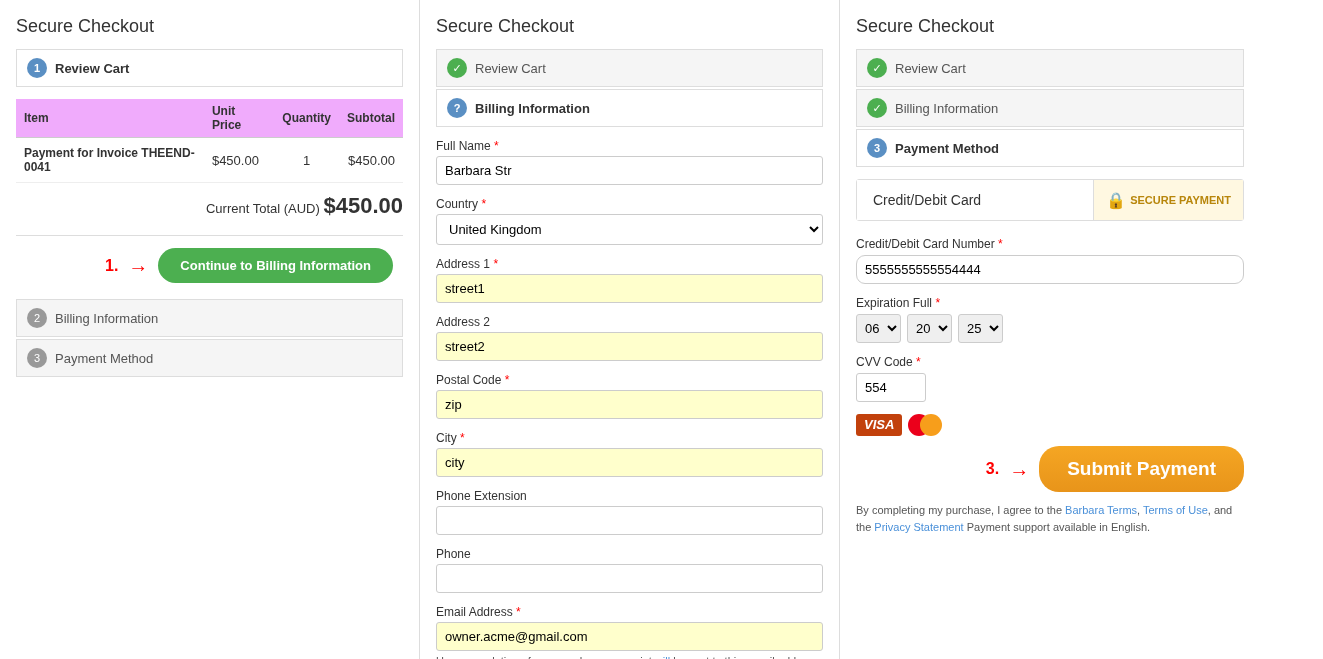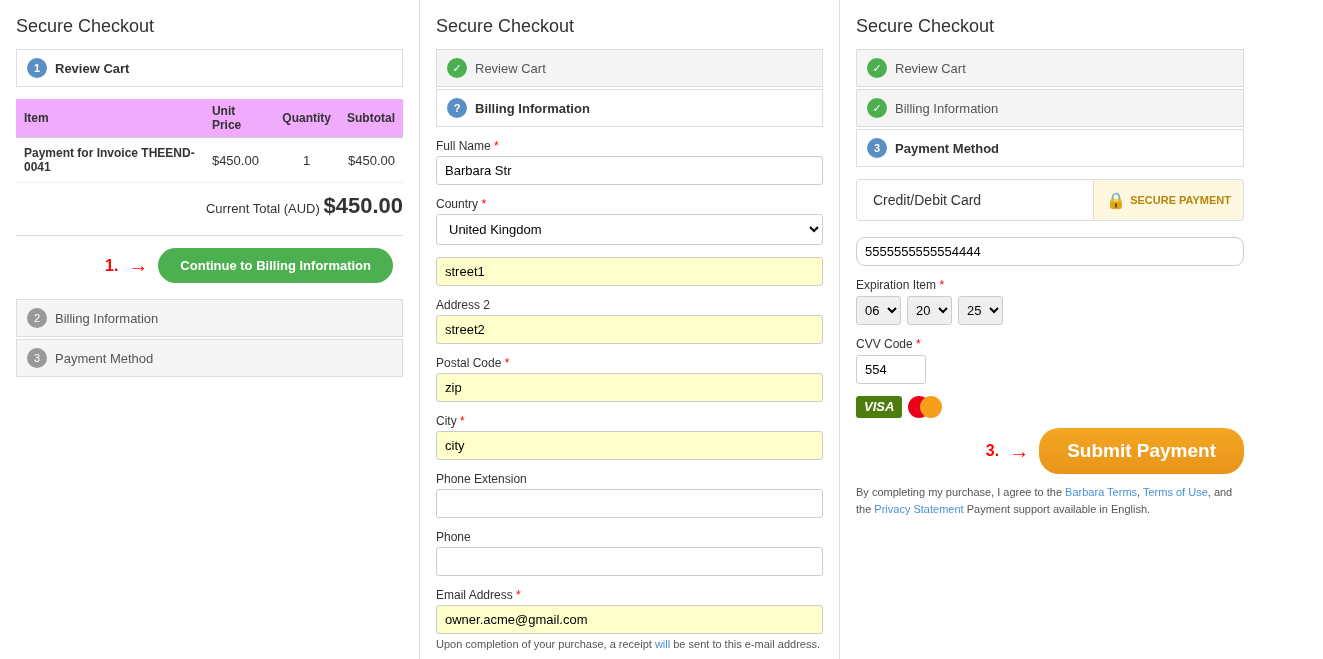--- a/index.html
+++ b/index.html
@@ -48,21 +48,21 @@
     .payment-tab-right { padding: 8px 12px; display: flex; align-items: center; gap: 4px; background: #fff8e1; }
 
     .field-group { margin-bottom: 12px; }
     .field-group label { display: block; font-size: 12px; margin-bottom: 4px; color: #333; }
     .field-group input { width: 100%; padding: 6px 8px; border: 1px solid #ccc; border-radius: 3px; font-size: 13px; }
     .expiry-row { display: flex; gap: 6px; align-items: center; }
     .expiry-row select { padding: 5px 4px; border: 1px solid #ccc; border-radius: 3px; font-size: 13px; }
     .cvv-input { width: 70px !important; }
 
     .card-icons { display: flex; gap: 6px; margin: 10px 0; }
-    .visa-icon { background: #4d7c0f; color: #fff; padding: 3px 8px; font-size: 13px; font-weight: bold; font-style: italic; border-radius: 3px; }
+    .visa-icon { background: #c2410c; color: #fff; padding: 3px 8px; font-size: 13px; font-weight: bold; font-style: italic; border-radius: 3px; }
     .mc-icon { display: flex; }
     .mc-red { width: 22px; height: 22px; border-radius: 50%; background: #eb001b; }
     .mc-orange { width: 22px; height: 22px; border-radius: 50%; background: #f79e1b; margin-left: -10px; }
 
     .submit-btn { background: linear-gradient(to bottom, #f5a623, #e8941a); color: #fff; border: none; border-radius: 20px; padding: 12px 28px; font-size: 19px; font-weight: bold; cursor: pointer; }
 
     .agree-text { font-size: 11px; color: #555; margin-top: 10px; line-height: 1.5; }
     .agree-text a { color: #4a90d9; text-decoration: none; }
     .num-label { color: red; font-size: 16px; font-weight: bold; }
     .arrow-right { color: red; font-size: 20px; }
@@ -151,20 +151,21 @@
     <label><span>Country</span> <span class="req">*</span></label>
     <select>
       <option>United Kingdom</option>
       <option>Australia</option>
       <option>United States</option>
       <option>Canada</option>
     </select>
   </div>
 
   <div class="form-group">
+    <label><span>Address 1</span> <span class="req">*</span></label>
     <input type="text" class="highlight" value="street1" style="">
   </div>
 
   <div class="form-group">
     <label>Address 2</label>
     <input type="text" class="highlight" value="street2" style="">
   </div>
 
   <div class="form-group">
     <label><span>Postal Code</span> <span class="req">*</span></label>
@@ -216,25 +217,26 @@
 
   <div class="payment-tabs-container">
     <div class="payment-tab-left">Credit/Debit Card</div>
     <div class="payment-tab-right">
       <span class="lock-icon">🔒</span>
       <span style="font-size:11px; font-weight:bold; color:#b8860b;">SECURE PAYMENT</span>
     </div>
   </div>
 
   <div class="field-group">
+    <label><span>Credit/Debit Card Number</span> <span style="color:red;">*</span></label>
     <input type="text" value="5555555555554444" style="width: 100%; padding: 6px 8px; border: 1px solid rgb(204, 204, 204); border-radius: 9px; font-size: 13px;">
   </div>
 
   <div class="field-group">
-    <label><span>Expiration Item</span> <span style="color:red;">*</span></label>
+    <label><span>Expiration Full</span> <span style="color:red;">*</span></label>
     <div class="expiry-row">
       <select>
         <option>06</option><option>01</option><option>02</option><option>03</option><option>04</option><option>05</option><option>07</option><option>08</option><option>09</option><option>10</option><option>11</option><option>12</option>
       </select>
       <select>
         <option>20</option><option>21</option><option>22</option><option>23</option><option>24</option><option>25</option>
       </select>
       <select>
         <option>25</option><option>20</option><option>21</option><option>22</option><option>23</option><option>24</option><option>26</option>
       </select>

